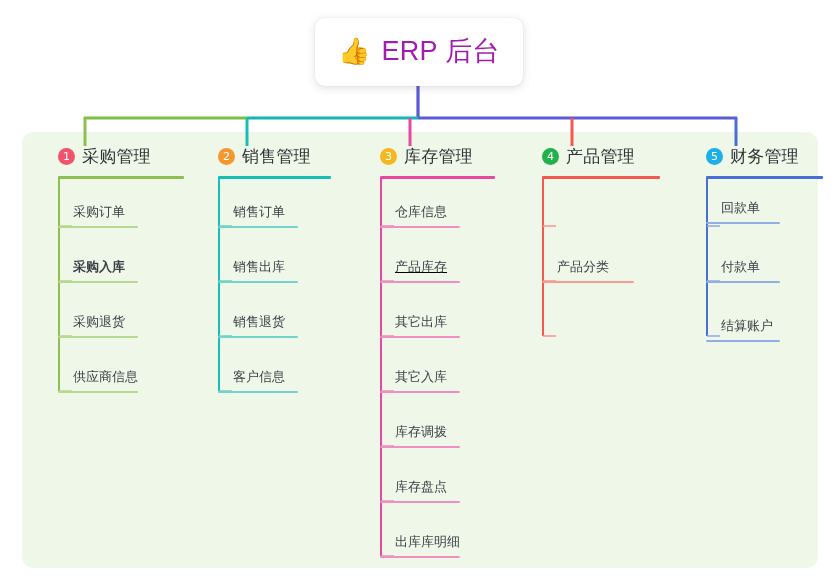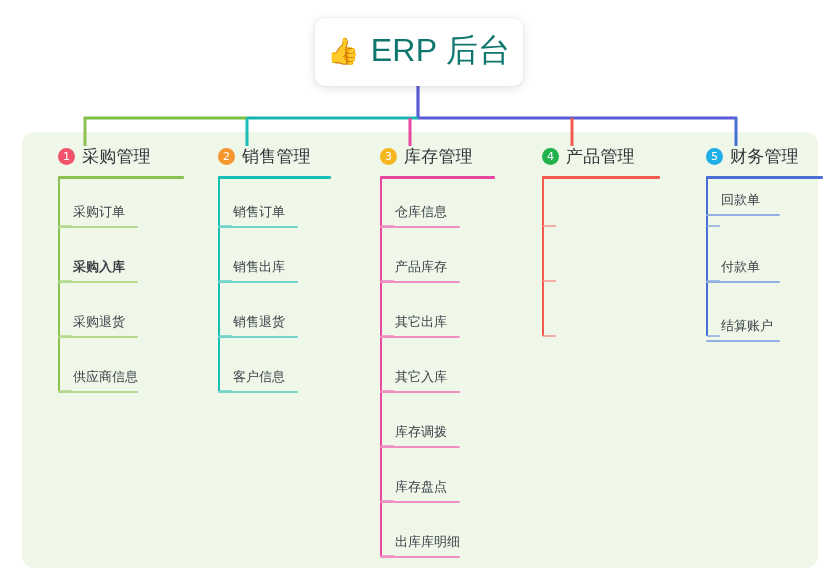--- a/index.html
+++ b/index.html
@@ -43,22 +43,22 @@
     align-items: center;
     gap: 11px;
     transform: translateY(-1px);
   }
   .root-emoji {
     font-size: 26px;
     line-height: 1;
     font-family: "DejaVu Sans", sans-serif;
   }
   .root-title {
-    font-size: 32px;
-    color: #0f766e;
+    font-size: 27px;
+    color: #a21caf;
     letter-spacing: 0.3px;
     white-space: nowrap;
   }
 
   
   .panel {
     position: absolute;
     left: 22px;
     top: 132px;
     width: 796px;
@@ -234,21 +234,21 @@
       <div class="column" style="left: 362px;">
         <div class="col-head">
           <span class="badge" style="background: rgb(245, 183, 32);">3</span>
           <span class="col-title">库存管理</span>
         </div>
         <div class="head-rule" style="width: 115px; background: rgb(232, 72, 159);"></div>
         <div class="leaf" style="top: 60px;">
           <div class="leaf-label">仓库信息</div>
           <div class="leaf-rule" style="width: 80px; background: rgb(240, 144, 194);"></div>
         </div>
-        <div class="leaf" style="top: 115px;">
+        <div class="leaf" style="top: 115px; text-decoration: underline;">
           <div class="leaf-label">产品库存</div>
           <div class="leaf-rule" style="width: 80px; background: rgb(240, 144, 194);"></div>
         </div>
         <div class="leaf" style="top: 170px;">
           <div class="leaf-label">其它出库</div>
           <div class="leaf-rule" style="width: 80px; background: rgb(240, 144, 194);"></div>
         </div>
         <div class="leaf" style="top: 225px;">
           <div class="leaf-label">其它入库</div>
           <div class="leaf-rule" style="width: 80px; background: rgb(240, 144, 194);"></div>
@@ -265,28 +265,32 @@
           <div class="leaf-label">出库库明细</div>
           <div class="leaf-rule" style="width: 80px; background: rgb(240, 144, 194);"></div>
         </div>
       </div>
       <div class="column" style="left: 524px;">
         <div class="col-head">
           <span class="badge" style="background: rgb(34, 177, 76);">4</span>
           <span class="col-title">产品管理</span>
         </div>
         <div class="head-rule" style="width: 118px; background: rgb(244, 89, 79);"></div>
+        <div class="leaf" style="top: 115px;">
+          <div class="leaf-label">产品分类</div>
+          <div class="leaf-rule" style="width: 92px; background: rgb(247, 155, 149);"></div>
+        </div>
       </div>
       <div class="column" style="left: 688px;">
         <div class="col-head">
           <span class="badge" style="background: rgb(30, 174, 232);">5</span>
           <span class="col-title">财务管理</span>
         </div>
         <div class="head-rule" style="width: 117px; background: rgb(74, 111, 212);"></div>
-        <div class="leaf" style="top: 48px;">
+        <div class="leaf" style="top: 56px;">
           <div class="leaf-label">回款单</div>
           <div class="leaf-rule" style="width: 74px; background: rgb(147, 174, 228);"></div>
         </div>
         <div class="leaf" style="top: 115px;">
           <div class="leaf-label">付款单</div>
           <div class="leaf-rule" style="width: 74px; background: rgb(147, 174, 228);"></div>
         </div>
         <div class="leaf" style="top: 174px;">
           <div class="leaf-label">结算账户</div>
           <div class="leaf-rule" style="width: 74px; background: rgb(147, 174, 228);"></div>

